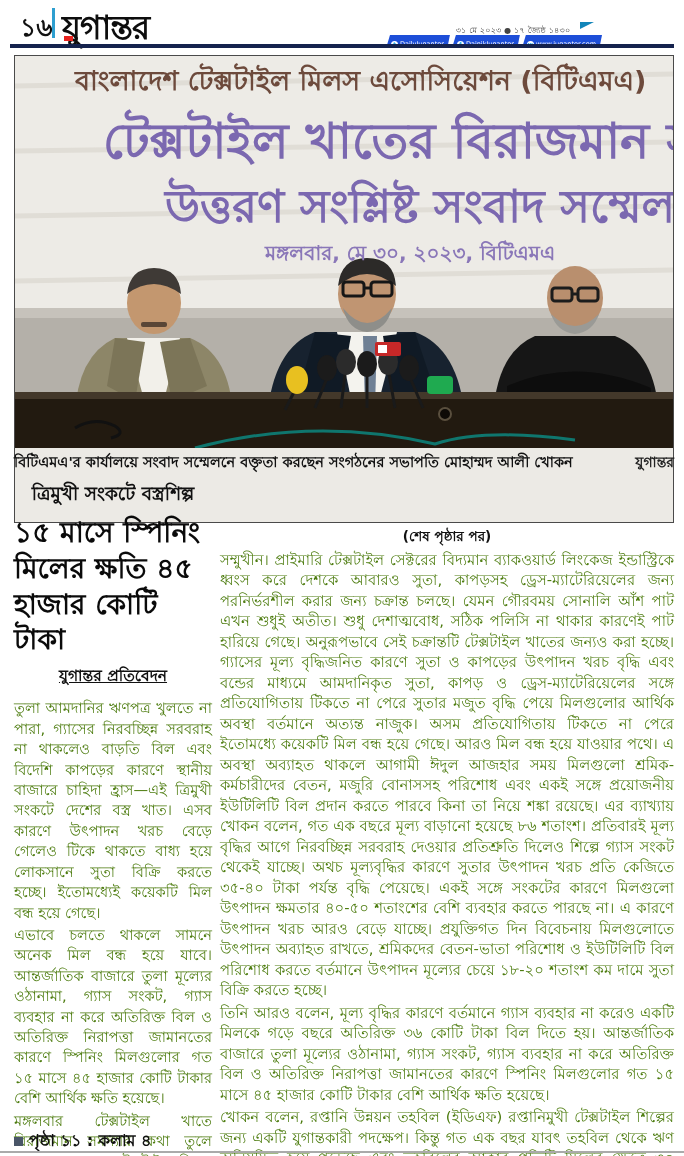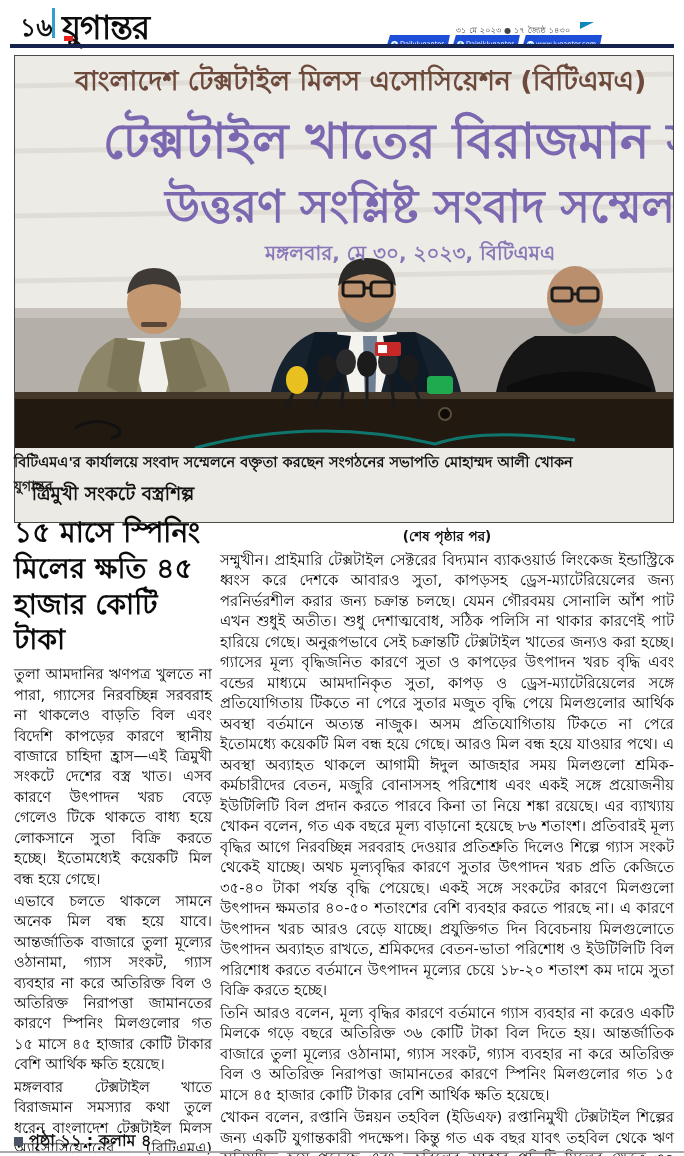--- a/index.html
+++ b/index.html
@@ -70,21 +70,21 @@
   }
   .photo svg { position: absolute; left: 0; top: 0; }
   .banner-text { position: absolute; white-space: nowrap; }
   .bt1 { left: 60px; top: 4px;  font-size: 27px; font-weight: bold; color: #6d4a3c; }
   .bt2 { left: 88px; top: 48px; font-size: 49px; font-weight: bold; color: #7b68b0; }
   .bt3 { left: 150px; top: 116px; font-size: 45px; font-weight: bold; color: #7b68b0; }
   .bt4 { left: 250px; top: 182px; font-size: 20px; font-weight: bold; color: #8a77b8; }
 
   .caption-row {
     position: absolute; left: 14px; top: 451px; width: 660px;
-    display: flex; justify-content: space-between; align-items: baseline; flex-direction: column;
+    display: flex; justify-content: space-between; align-items: baseline;
   }
   .caption { font-size: 14.5px; font-weight: bold; color: #111; }
   .credit  { font-size: 14px; font-weight: bold; color: #222; }
 
   
   .article { position: absolute; left: 14px; top: 478px; width: 660px; height: 650px; }
   .col-left {
     position: absolute; left: 0; top: 2px; width: 198px;
   }
   .kicker {
@@ -93,21 +93,21 @@
   }
   .headline {
     text-align: left; font-size: 28px; font-weight: 900; color: #0a0a0a;
     line-height: 1.28; margin-bottom: 6px;
   }
   .byline {
     text-align: center; font-size: 15.5px; font-weight: bold; color: #111;
     text-decoration: underline; margin-bottom: 8px;
   }
   .body-text p {
-    font-size: 14.6px; line-height: 1.4; color: #000000;
+    font-size: 14.6px; line-height: 1.4; color: #4d7c0f;
     text-align: justify; margin-bottom: 2px;
   }
   .col-right {
     position: absolute; left: 206px; top: 0; width: 454px;
   }
   .continued {
     text-align: center; font-size: 13.5px; font-weight: bold; color: #111;
     margin-bottom: 1px;
     margin-top: 48px;
   }
@@ -247,20 +247,21 @@
   <div class="caption-row">
     <span class="caption">বিটিএমএ'র কার্যালয়ে সংবাদ সম্মেলনে বক্তৃতা করছেন সংগঠনের সভাপতি মোহাম্মদ আলী খোকন</span>
     <span class="credit">যুগান্তর</span>
   </div>
 
   <div class="article">
 
     <div class="col-left">
       <div class="kicker">ত্রিমুখী সংকটে বস্ত্রশিল্প</div>
       <div class="headline">১৫ মাসে স্পিনিং মিলের ক্ষতি ৪৫ হাজার কোটি টাকা</div>
+      <div class="byline">যুগান্তর প্রতিবেদন</div>
       <div class="body-text">
         <p>তুলা আমদানির ঋণপত্র খুলতে না পারা, গ্যাসের নিরবচ্ছিন্ন সরবরাহ না থাকলেও বাড়তি বিল এবং বিদেশি কাপড়ের কারণে স্থানীয় বাজারে চাহিদা হ্রাস—এই ত্রিমুখী সংকটে দেশের বস্ত্র খাত। এসব কারণে উৎপাদন খরচ বেড়ে গেলেও টিকে থাকতে বাধ্য হয়ে লোকসানে সুতা বিক্রি করতে হচ্ছে। ইতোমধ্যেই কয়েকটি মিল বন্ধ হয়ে গেছে।</p>
         <p>এভাবে চলতে থাকলে সামনে অনেক মিল বন্ধ হয়ে যাবে। আন্তর্জাতিক বাজারে তুলা মূল্যের ওঠানামা, গ্যাস সংকট, গ্যাস ব্যবহার না করে অতিরিক্ত বিল ও অতিরিক্ত নিরাপত্তা জামানতের কারণে স্পিনিং মিলগুলোর গত ১৫ মাসে ৪৫ হাজার কোটি টাকার বেশি আর্থিক ক্ষতি হয়েছে।</p>
         <p>মঙ্গলবার টেক্সটাইল খাতে বিরাজমান সমস্যার কথা তুলে ধরেন বাংলাদেশ টেক্সটাইল মিলস অ্যাসোসিয়েশনের (বিটিএমএ) সভাপতি মোহাম্মদ আলী খোকন। রাজধানীর কাওরান বাজারে বিটিএমএ কার্যালয়ে সংবাদ সম্মেলন হয়। মোহাম্মদ আলী খোকন বলেন, বস্ত্রশিল্প একটি গভীর চক্রান্তের</p>
       </div>
     </div>
 
     <div class="col-right">
       <div class="continued">(শেষ পৃষ্ঠার পর)</div>
       <div class="body-text">

